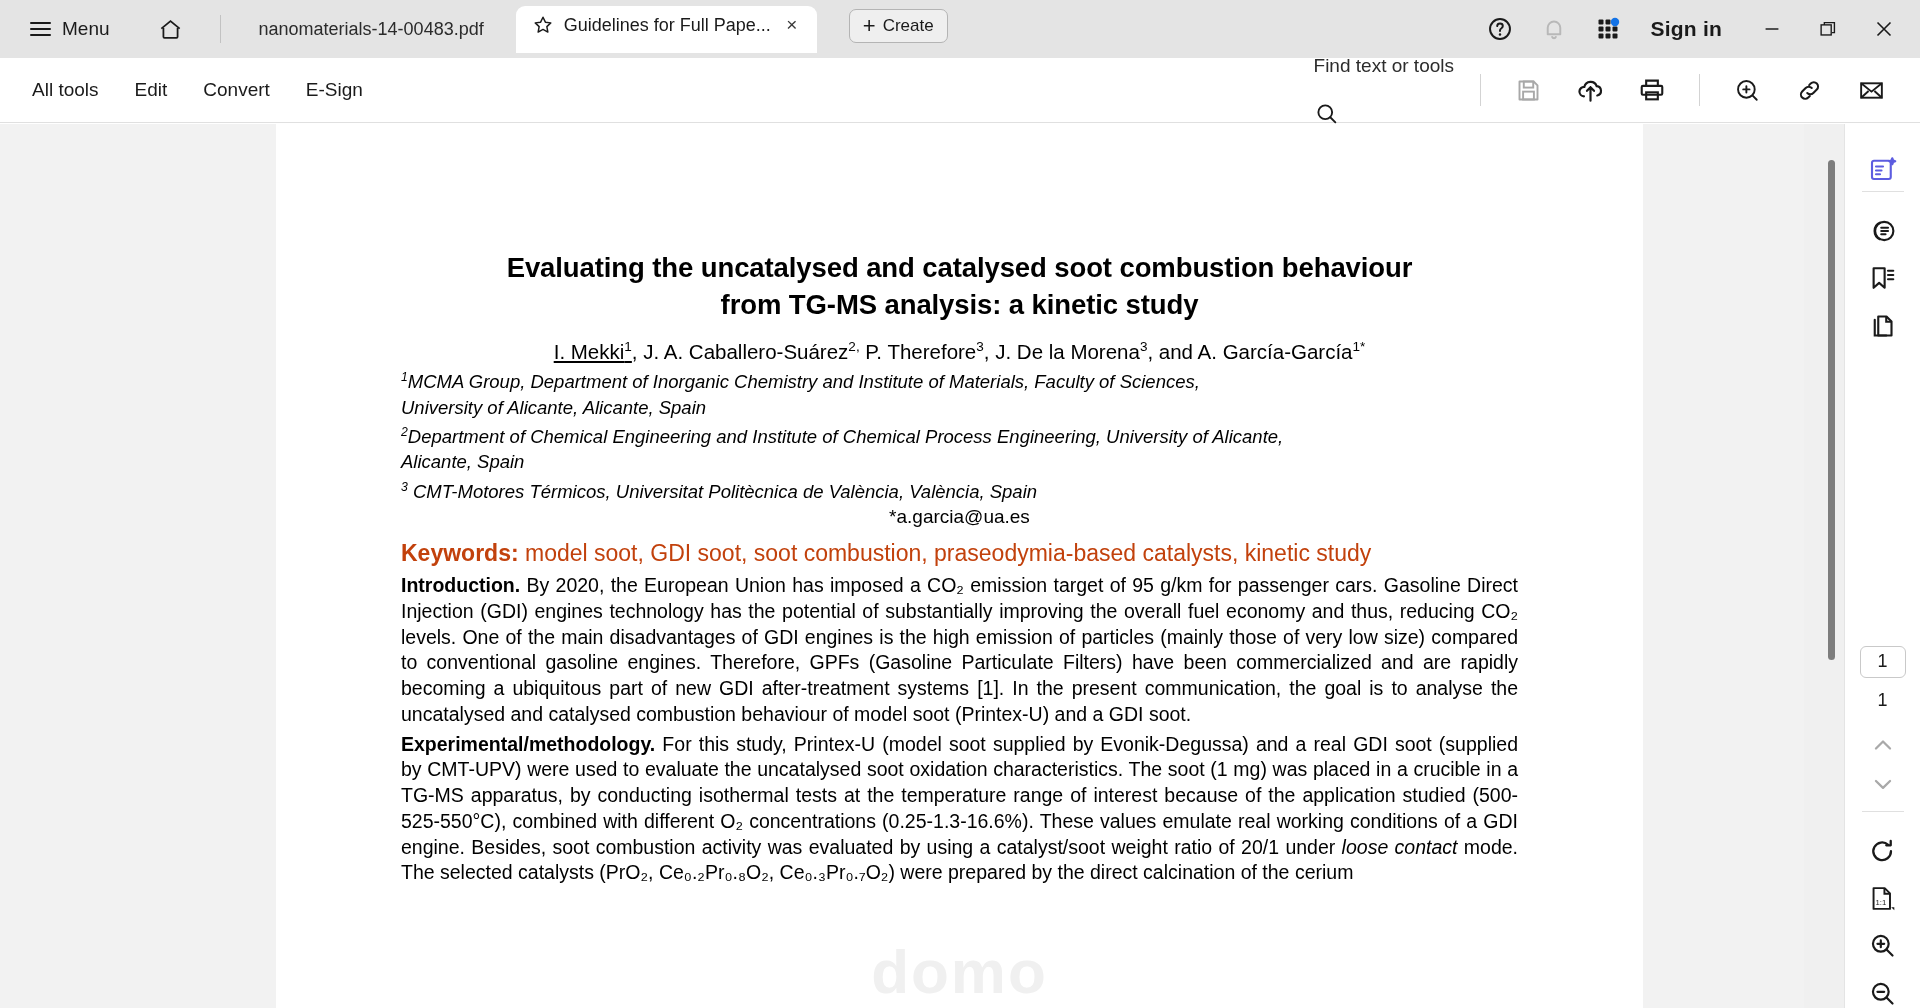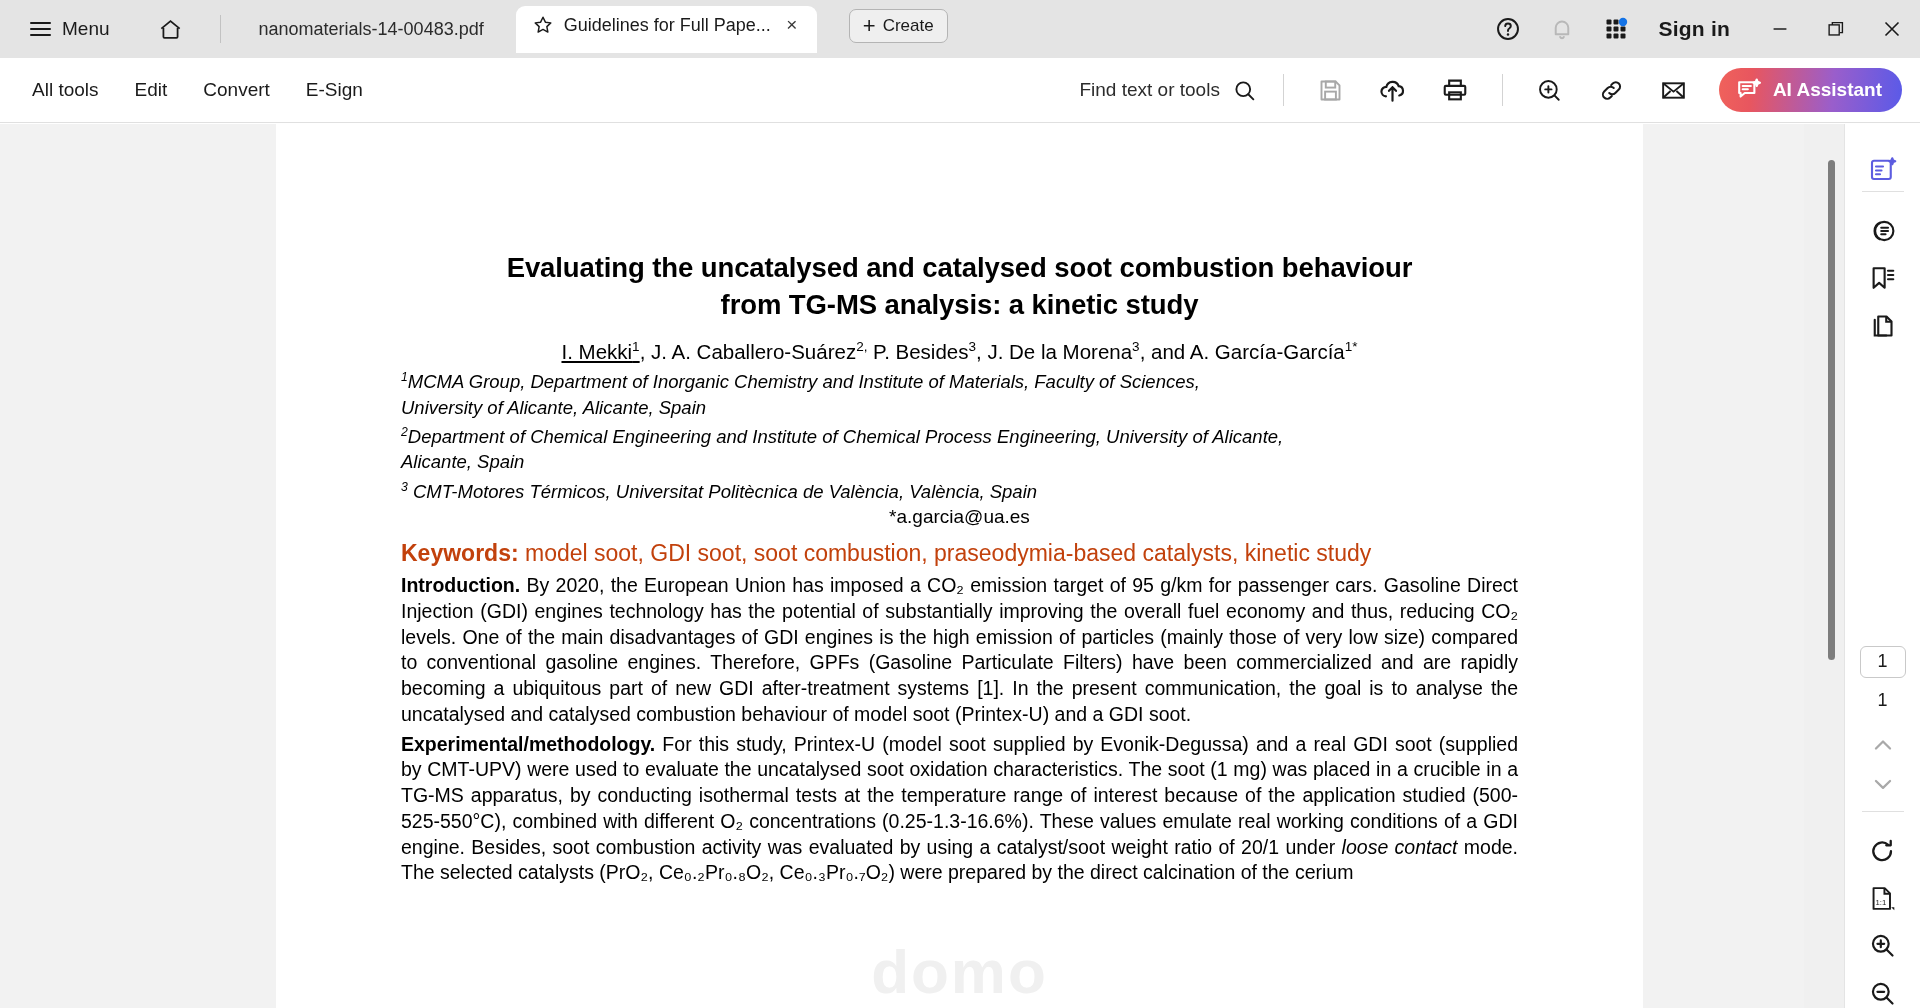--- a/index.html
+++ b/index.html
@@ -47,21 +47,21 @@
 
   .create-btn {
     display:flex; align-items:center; gap: 7px;
     border: 1px solid #b4b4b4; background: #efefef;
     border-radius: 7px; height: 34px; padding: 0 13px;
     font-size: 17px; color: #1a1a1a; margin: 0 0 6px 16px;
   }
 
   .tb-right {
     margin-left: auto; display: flex; align-items: center;
-    height: 58px; gap: 0;
+    height: 58px; padding-right: 8px; gap: 0;
   }
   .tb-icon { width: 54px; height: 50px; display:flex; align-items:center; justify-content:center; }
   .signin {
     font-size: 21px; font-weight: bold; color: #1a1a1a;
     padding: 0 22px 0 16px; letter-spacing: .2px;
   }
   .wctl { width: 56px; height: 56px; display:flex; align-items:center; justify-content:center; }
 
   
   .toolbar {
@@ -69,21 +69,21 @@
     width: 1920px; height: 65px;
     background: #ffffff;
     border-bottom: 1px solid #e0e0e0;
     display: flex; align-items: center;
   }
   .tool-menu { display:flex; align-items:center; gap: 0; padding-left: 14px; }
   .tool-menu-item {
     font-size: 19px; color: #1a1a1a; padding: 8px 18px;
   }
   .toolbar-right { margin-left:auto; display:flex; align-items:center; padding-right: 18px; gap: 0; }
-  .find-box { display:flex; align-items:center; gap: 12px; padding-right: 10px; }
+  .find-box { display:flex; gap: 24px; padding-right: 10px; flex-direction: column; }
   .find-label { font-size: 19px; color: #2c2c2c; }
   .vdiv { width: 1px; height: 32px; background: #d3d3d3; margin: 0 16px; }
   .tbar-icon { width: 62px; height: 48px; display:flex; align-items:center; justify-content:center; }
   .ai-btn {
     display:flex; align-items:center; gap: 10px;
     height: 44px; padding: 0 20px 0 16px; border-radius: 22px;
     background: linear-gradient(95deg,#f0625b 0%,#e8565f 18%,#9a5ecb 62%,#5a5ae8 100%);
     color: #ffffff; font-size: 19px; font-weight: bold; margin-left: 14px;
   }
 
@@ -324,49 +324,41 @@
       </svg>
     </div>
 
     <div class="tbar-icon">
       <svg width="27" height="27" viewBox="0 0 24 24" fill="none" stroke="#1a1a1a" stroke-width="1.7">
         <rect x="2.8" y="5.6" width="18.4" height="12.8"></rect>
         <path d="M2.8 5.6L12 13l9.2-7.4M2.8 18.4l6.6-6M21.2 18.4l-6.6-6"></path>
       </svg>
     </div>
 
-    <div class="ai-btn">
-      <svg width="28" height="28" viewBox="0 0 24 24" fill="none" stroke="#ffffff" stroke-width="1.8">
-        <path d="M3.6 5.4h13v9.2H8.4L4.8 17.6v-3h-1.2z" stroke-linejoin="round"></path>
-        <path d="M6.6 8.6h7M6.6 11.4h4.4" stroke-linecap="round"></path>
-        <path d="M18.6 3l.8 2 2 .8-2 .8-.8 2-.8-2-2-.8 2-.8z" fill="#ffffff" stroke-linejoin="round"></path>
-      </svg>
-      <span>AI Assistant</span>
-    </div>
   </div>
 </div>
 
 <div class="main">
   <div class="left-gutter"></div>
 
   <div class="page">
     <div class="page-inner">
 
       <div class="watermark">
         <span>domo</span>
         <span class="wm2">meetpal.com</span>
       </div>
 
       <div class="doc-title">
         <div>Evaluating the uncatalysed and catalysed soot combustion behaviour</div>
         <div>from TG-MS analysis: a kinetic study</div>
       </div>
 
       <div class="doc-authors">
-        <u><span>I. Mekki</span><sup>1</sup></u><span>, J. A. Caballero-Suárez</span><sup>2,</sup><span> P. Besides</span><sup>3</sup><span>, J. De la Morena</span><sup>3</sup><span>, and A. García-García</span><sup>1*</sup>
+        <u><span>I. Mekki</span><sup>1</sup></u><span>, J. A. Caballero-Suárez</span><sup>2,</sup><span> P. Therefore</span><sup>3</sup><span>, J. De la Morena</span><sup>3</sup><span>, and A. García-García</span><sup>1*</sup>
       </div>
 
       <div class="doc-affil">
         <sup>1</sup><span>MCMA Group, Department of Inorganic Chemistry and Institute of Materials, Faculty of Sciences,</span><br>
         <span>University of Alicante, Alicante, Spain</span>
       </div>
 
       <div class="doc-affil">
         <sup>2</sup><span>Department of Chemical Engineering and Institute of Chemical Process Engineering, University of Alicante,</span><br>
         <span>Alicante, Spain</span>

